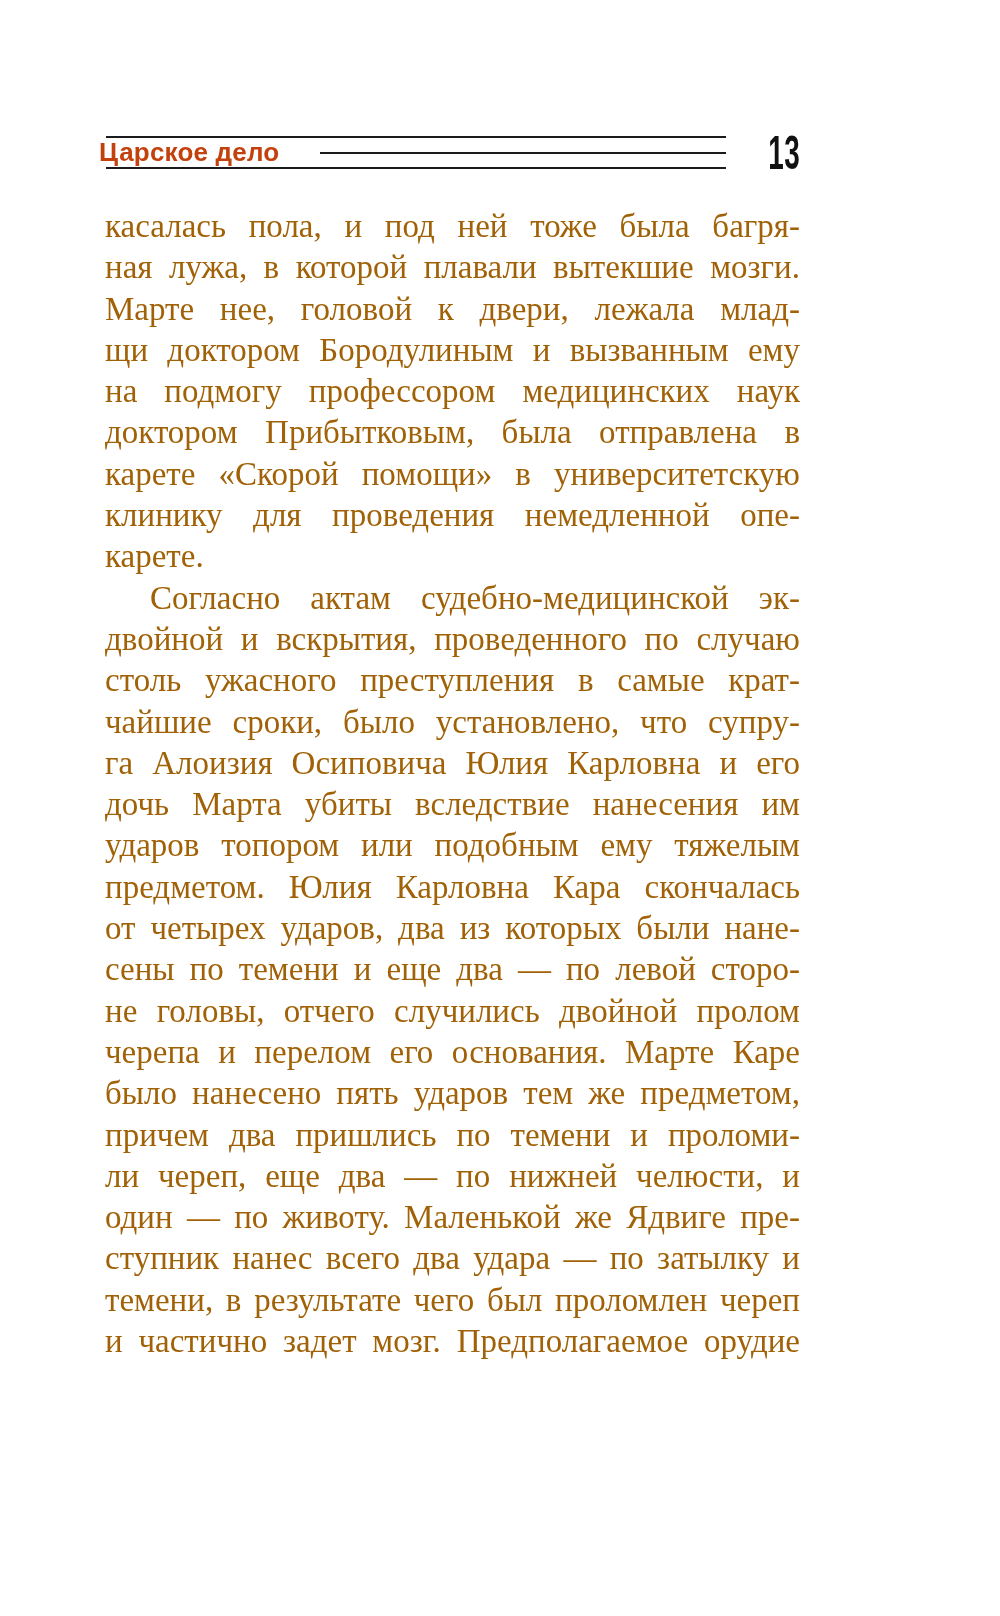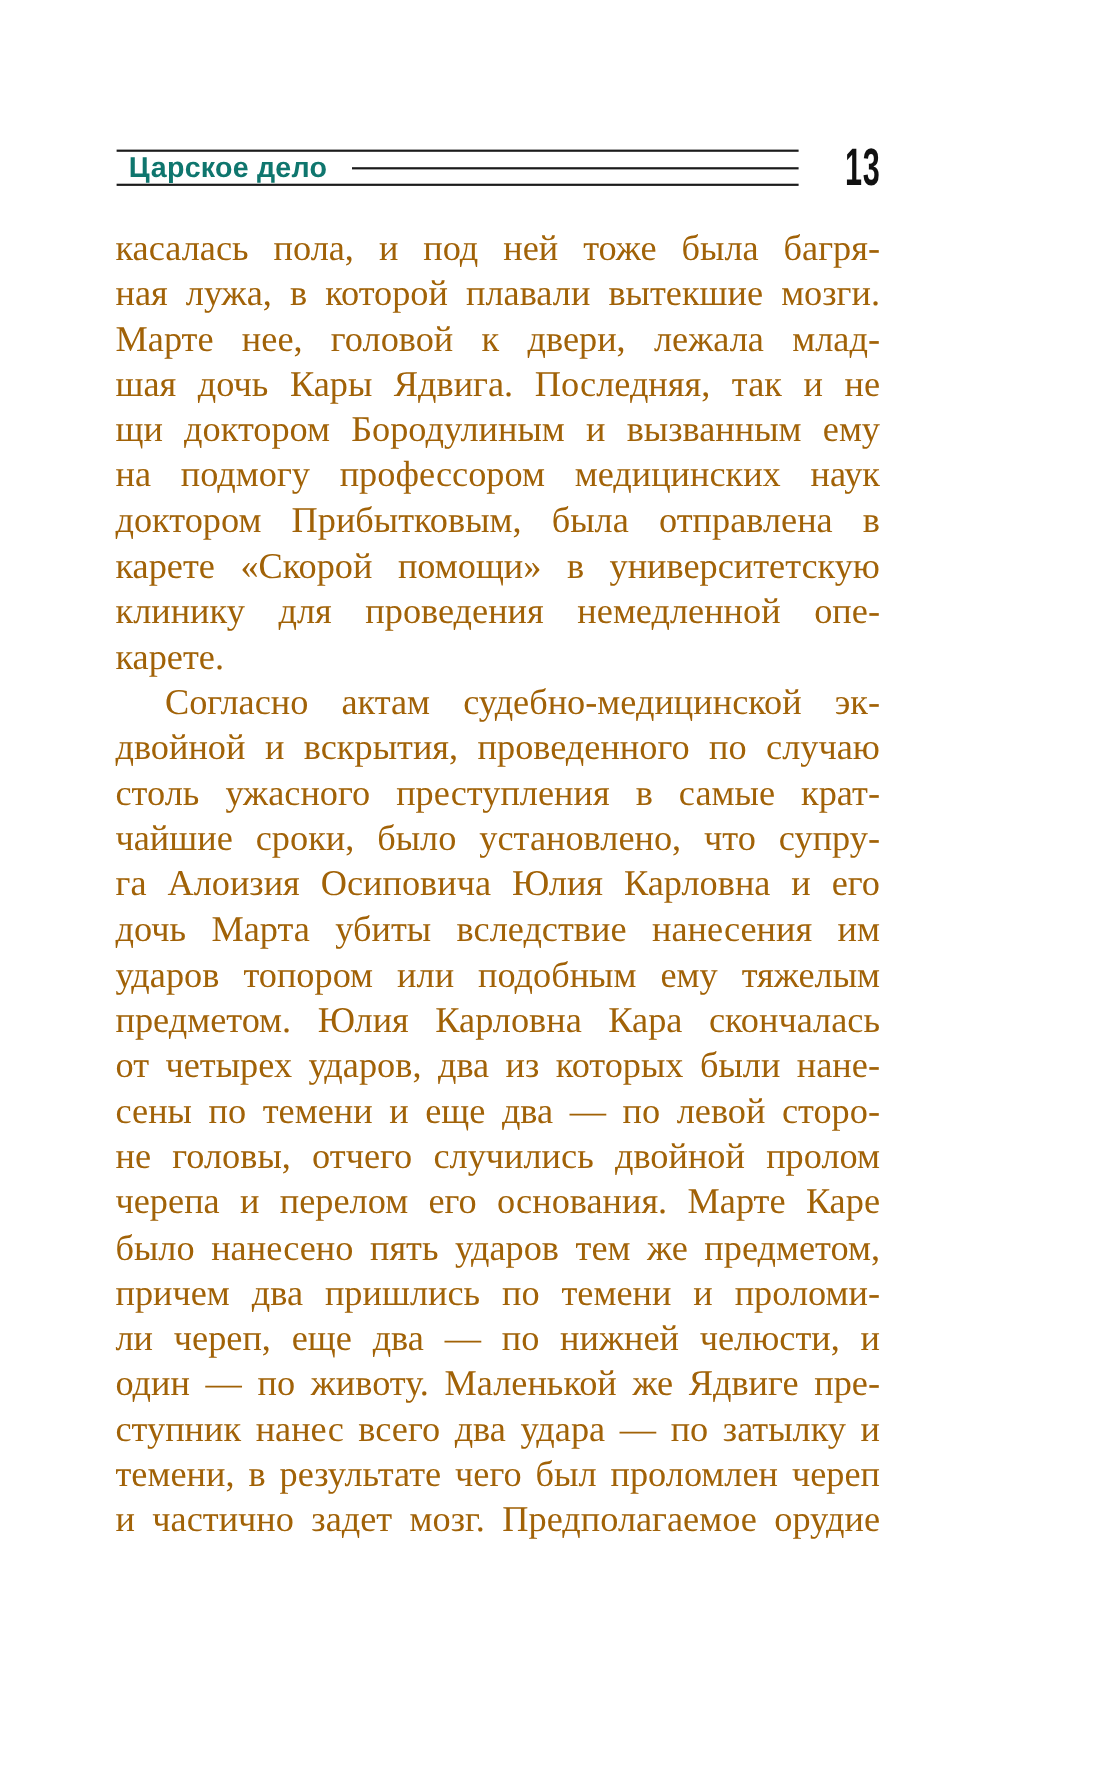--- a/index.html
+++ b/index.html
@@ -17,28 +17,28 @@
   .rule {
     position: absolute;
     height: 2px;
     background: #1b1b1b;
   }
   .rule-top    { left: 106px; top: 136px; width: 620px; }
   .rule-mid    { left: 320px; top: 152px; width: 406px; }
   .rule-bottom { left: 106px; top: 167px; width: 620px; }
   .running-title {
     position: absolute;
-    left: 117px;
+    left: 99px;
     top: 139px;
     font-family: "Liberation Sans", sans-serif;
     font-weight: bold;
     font-size: 26px;
     line-height: 26px;
     letter-spacing: 0.2px;
-    color: #0f766e;
+    color: #c2410c;
     white-space: nowrap;
   }
   .page-number {
     position: absolute;
     right: 200px;
     top: 131px;
     font-family: "Liberation Sans", sans-serif;
     font-weight: bold;
     font-size: 48px;
     line-height: 44px;
@@ -75,21 +75,20 @@
   <div class="rule rule-top"></div>
   <div class="running-title">Царское дело</div>
   <div class="rule rule-mid"></div>
   <div class="rule rule-bottom"></div>
   <div class="page-number">13</div>
 
   <div class="body-text">
       <div class="line">касалась пола, и под ней тоже была багря-</div>
       <div class="line">ная лужа, в которой плавали вытекшие мозги.</div>
       <div class="line">Марте нее, головой к двери, лежала млад-</div>
-      <div class="line">шая дочь Кары Ядвига. Последняя, так и не</div>
       <div class="line">щи доктором Бородулиным и вызванным ему</div>
       <div class="line">на подмогу профессором медицинских наук</div>
       <div class="line">доктором Прибытковым, была отправлена в</div>
       <div class="line">карете «Скорой помощи» в университетскую</div>
       <div class="line">клинику для проведения немедленной опе-</div>
       <div class="line para-end">карете.</div>
       <div class="line indent">Согласно актам судебно-медицинской эк-</div>
       <div class="line">двойной и вскрытия, проведенного по случаю</div>
       <div class="line">столь ужасного преступления в самые крат-</div>
       <div class="line">чайшие сроки, было установлено, что супру-</div>

